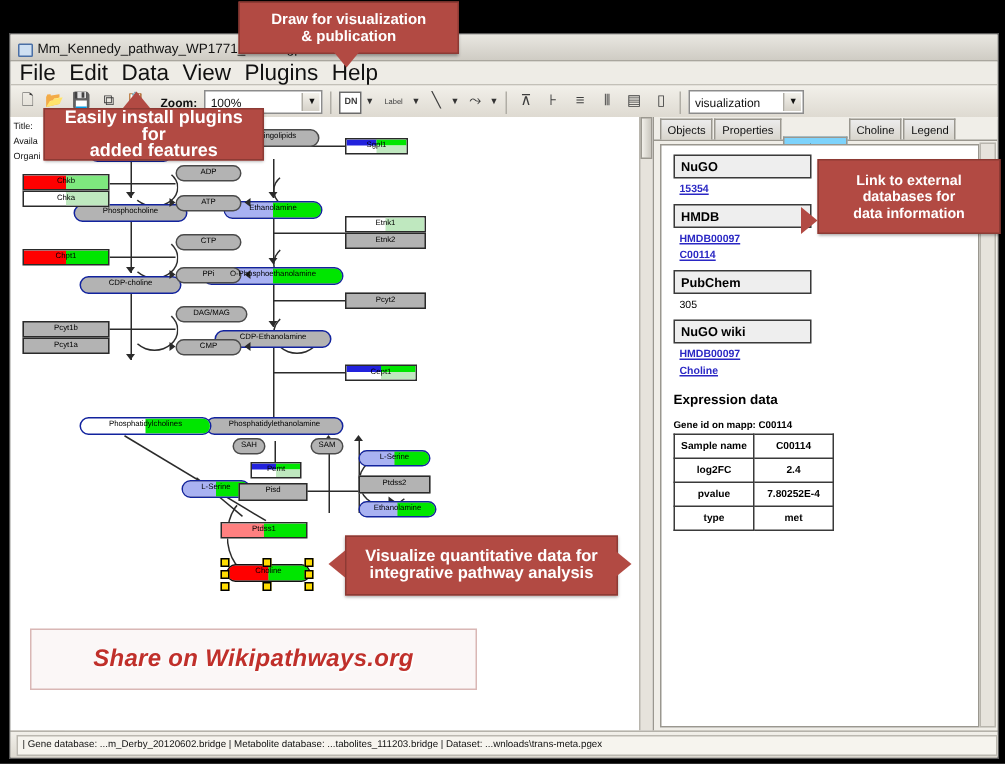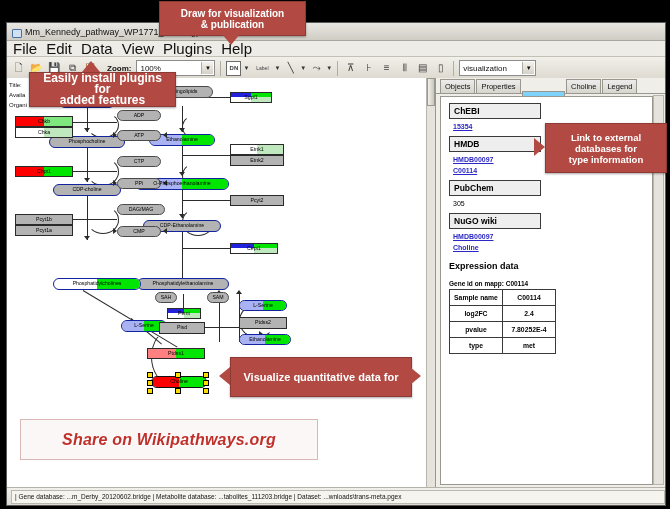--- a/index.html
+++ b/index.html
@@ -458,21 +458,21 @@
         <div class="tabs">
           <div class="tab">Objects</div>
           <div class="tab">Properties</div>
           <div class="tab active">Backpage</div>
           <div class="tab">Choline</div>
           <div class="tab">Legend</div>
         </div>
 
         <div class="bp">
 
-          <div class="dbhdr" style="margin-top:0">ChEBI</div>
+          <div class="dbhdr" style="margin-top:0">NuGO</div>
           <a class="dblink" href="#">15354</a>
 
           <div class="dbhdr">HMDB</div>
           <a class="dblink" href="#">HMDB00097</a>
 
           <a class="dblink" href="#">C00114</a>
 
           <div class="dbhdr">PubChem</div>
           <span class="dbplain">305</span>
 
@@ -524,32 +524,33 @@
   <div class="ptr ptr-d" style="left:222px;top:34px"></div>
 
   <div class="callout" style="left:29px;top:72px;width:145px;height:33px">
     <div class="co-text" style="font-size:12px">
       <span>Easily install plugins for</span><br>
       <span>added features</span>
     </div>
   </div>
   <div class="ptr ptr-u" style="left:82px;top:61px"></div>
 
-  <div class="callout" style="left:545px;top:123px;width:120px;height:48px">
+  <div class="callout" style="left:545px;top:106px;width:120px;height:48px">
     <div class="co-text" style="font-size:9.5px">
       <span>Link  to external</span><br>
       <span>databases  for</span><br>
-      <span>type information</span>
+      <span>data information</span>
     </div>
   </div>
   <div class="ptr ptr-r" style="left:534px;top:138px"></div>
 
   <div class="callout" style="left:230px;top:357px;width:180px;height:38px">
     <div class="co-text" style="font-size:11px">
       <span>Visualize quantitative data  for</span><br>
+      <span>integrative pathway analysis</span>
     </div>
   </div>
   <div class="ptr ptr-l" style="left:219px;top:367px"></div>
   <div class="ptr ptr-r" style="left:410px;top:367px"></div>
 
   <div class="sharebox" style="left:20px;top:419px;width:296px;height:39px">
     <span>Share on Wikipathways.org</span>
   </div>
 
 </div>

